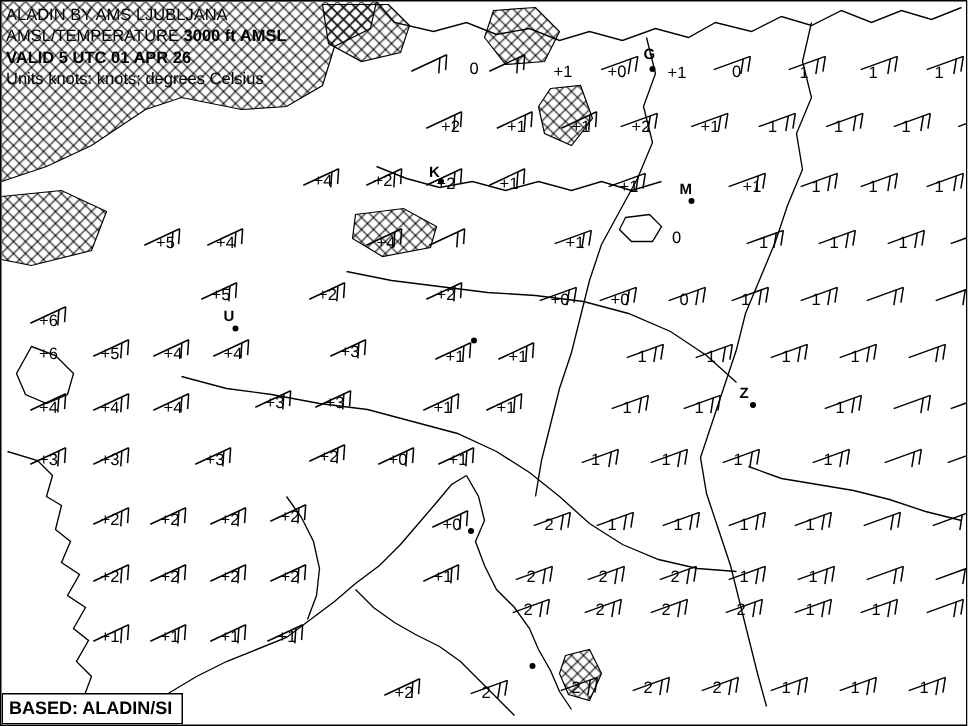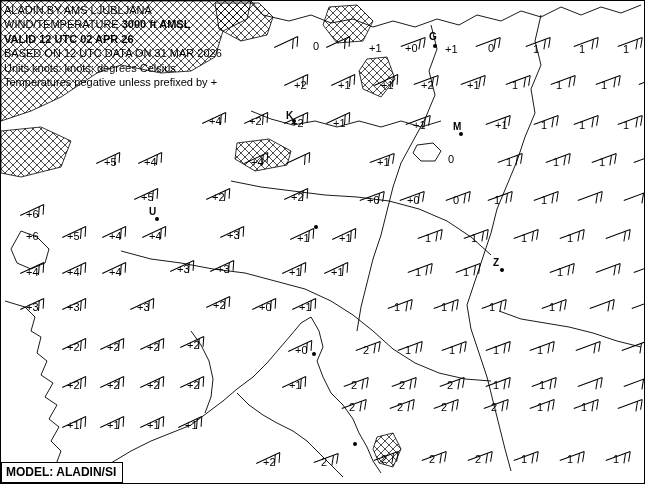--- a/index.html
+++ b/index.html
@@ -47,25 +47,23 @@
       <path d="M498,310 L520,318 L544,322 L568,326 L592,332 L616,340 L640,346"></path>
       <path d="M20,230 L36,236 L48,248 L44,262 L30,268 L16,262 L10,248 Z"></path>
       <path d="M416,144 L432,142 L440,150 L434,160 L420,160 L412,152 Z"></path>
       <path d="M236,392 L248,404 L262,414 L276,422 L292,430 L306,440 L318,452 L330,464 L342,476"></path>
       <path d="M190,330 L200,344 L208,360 L212,378 L210,396 L204,412"></path>
     </g>
   </svg>
 
   <div class="hdr">
     <div>ALADIN BY AMS LJUBLJANA</div>
-    <div><span>WIND/TEMPERATURE </span><b>3000 ft AMSL</b></div>
-    <div><b>VALID 12 UTC 02 APR 26</b></div>
-    <div>BASED ON 12 UTC DATA ON 31 MAR 2026</div>
+    <div><span>AMSL/TEMPERATURE </span><b>3000 ft AMSL</b></div>
+    <div><b>VALID 5 UTC 01 APR 26</b></div>
     <div>Units knots: knots; degrees Celsius</div>
-    <div>Temperatures negative unless prefixed by +</div>
   </div>
 
   <div id="layer-temps">
       <div class="tval" style="left: 312px; top: 39px;">0</div>
       <div class="tval" style="left: 368px; top: 41px;">+1</div>
       <div class="tval" style="left: 404px; top: 41px;">+0</div>
       <div class="tval" style="left: 444px; top: 42px;">+1</div>
       <div class="tval" style="left: 487px; top: 41px;">0</div>
       <div class="tval" style="left: 532px; top: 42px;">1</div>
       <div class="tval" style="left: 578px; top: 42px;">1</div>
@@ -1046,14 +1044,14 @@
       <div class="dot" style="left: 458px; top: 131px;"></div>
       <div class="city" style="left: 148px; top: 205px;">U</div>
       <div class="dot" style="left: 154px; top: 216px;"></div>
       <div class="city" style="left: 492px; top: 256px;">Z</div>
       <div class="dot" style="left: 499px; top: 267px;"></div>
       <div class="dot" style="left: 313px; top: 224px;"></div>
       <div class="dot" style="left: 311px; top: 351px;"></div>
       <div class="dot" style="left: 352px; top: 441px;"></div>
     </div>
 
-  <div class="footer">MODEL: ALADIN/SI</div>
+  <div class="footer">BASED: ALADIN/SI</div>
 </div>
 
 </body></html>

